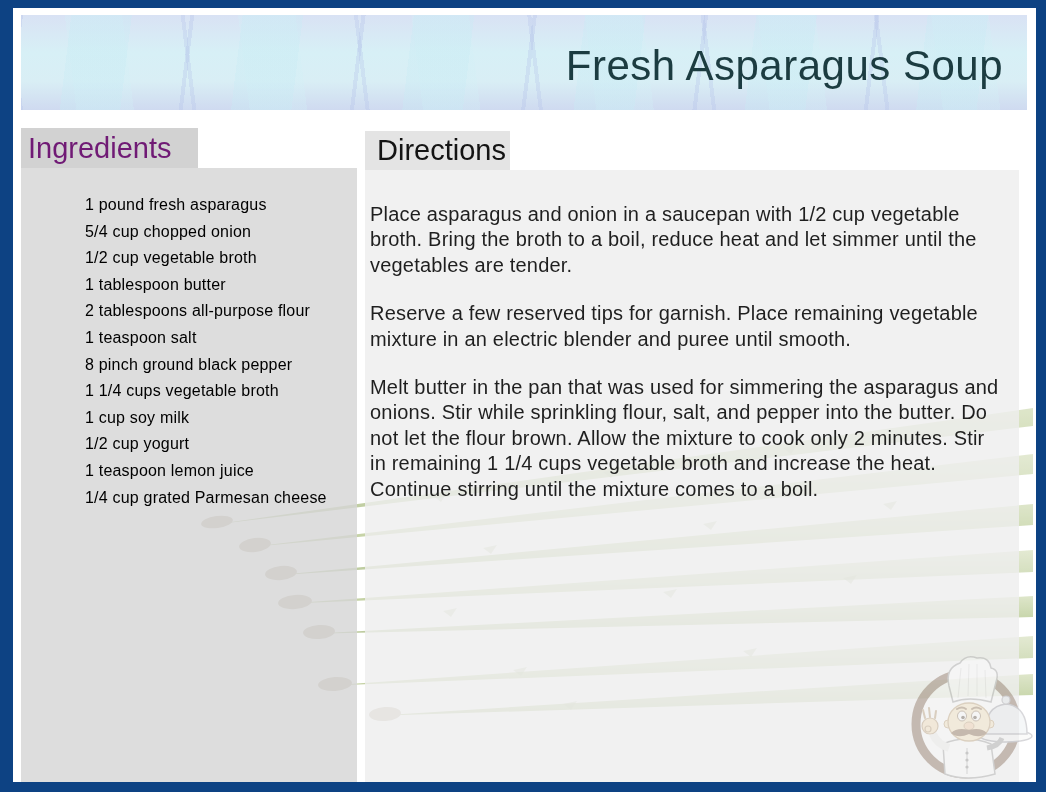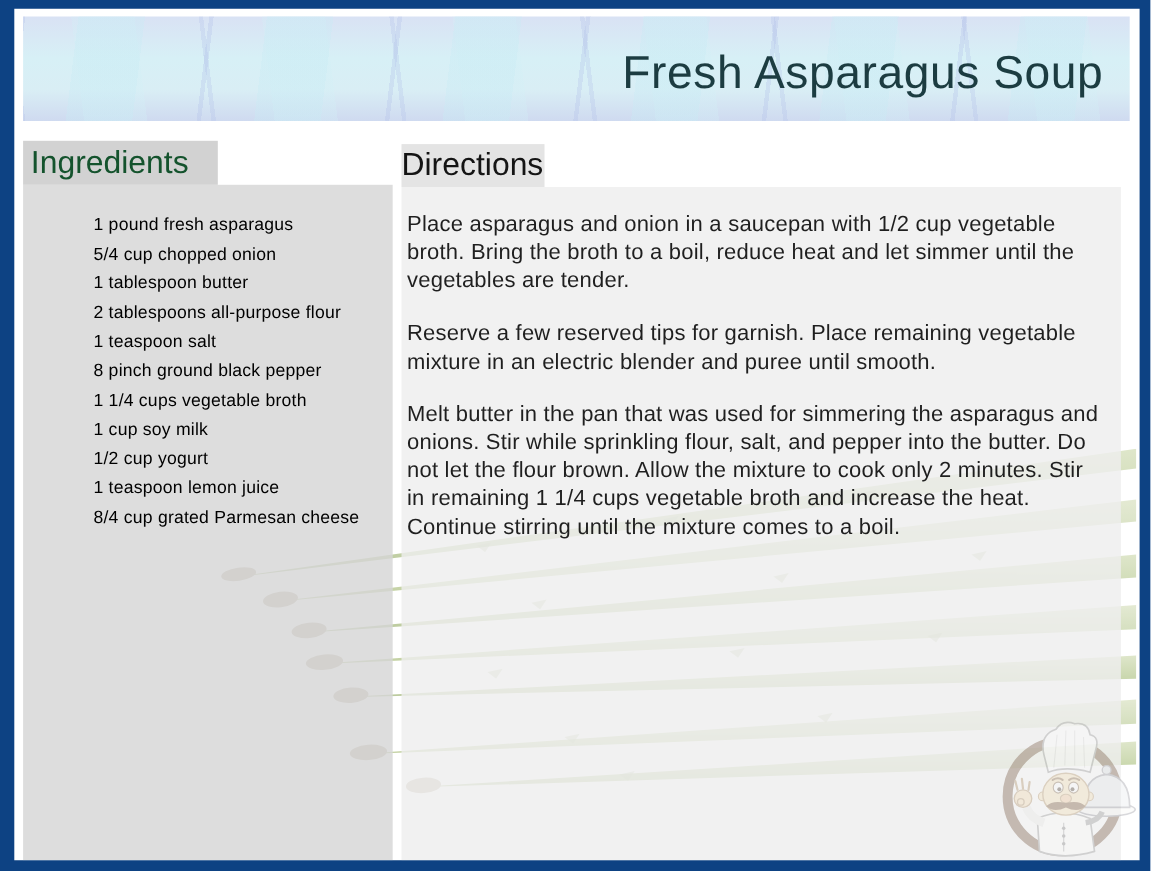--- a/index.html
+++ b/index.html
@@ -33,41 +33,41 @@
     margin:0;padding:6px 24px 0 0;
     font-size:42px;font-weight:400;letter-spacing:0.5px;
     color:#1c3c41;line-height:1;
   }
   
   .asparagus{position:absolute;left:170px;top:400px;width:850px;height:330px;opacity:0.6;z-index:1;}
   
   .ing-heading{
     position:absolute;left:8px;top:120px;width:177px;height:40px;
     background:#d2d2d2;z-index:2;
-    font-size:29px;color:#14532d;line-height:40px;padding-left:7px;box-sizing:border-box;
+    font-size:29px;color:#701a75;line-height:40px;padding-left:7px;box-sizing:border-box;
   }
   .ing-body{
     position:absolute;left:8px;top:160px;width:336px;height:614px;
     background:rgba(214,214,214,0.82);z-index:2;
     box-sizing:border-box;padding:24px 6px 0 16px;
   }
   .ing-item{
     font-size:16px;line-height:26.6px;letter-spacing:0.2px;color:#000000;
     white-space:nowrap;
     margin-left:48px;
   }
   .dir-heading{
-    position:absolute;left:352px;top:123px;width:130px;height:39px;
+    position:absolute;left:352px;top:123px;width:145px;height:39px;
     background:#e4e4e4;z-index:2;
-    font-size:29px;color:#141414;line-height:39px;padding-left:0;box-sizing:border-box;
+    font-size:29px;color:#141414;line-height:39px;padding-left:12px;box-sizing:border-box;
   }
   .dir-body{
     position:absolute;left:352px;top:162px;width:654px;height:612px;
     background:rgba(238,238,238,0.82);z-index:2;
-    box-sizing:border-box;padding:22px 18px 0 5px;
+    box-sizing:border-box;padding:32px 18px 0 5px;
   }
   .dir-body p{
     margin:0 0 23px 0;
     font-size:20px;line-height:25.4px;letter-spacing:0.2px;color:#1f1f1f;
   }
   
   .chef{position:absolute;left:890px;top:642px;width:132px;height:132px;z-index:3;opacity:0.33;}
 </style>
 </head>
 <body>
@@ -119,29 +119,30 @@
   </svg>
 
   <div class="header-band">
     <h1 class="page-title">Fresh Asparagus Soup</h1>
   </div>
 
   <div class="ing-heading">Ingredients</div>
   <div class="ing-body">
     <div class="ing-item">1 pound fresh asparagus</div>
     <div class="ing-item">5/4 cup chopped onion</div>
+    <div class="ing-item">1/2 cup vegetable broth</div>
     <div class="ing-item">1 tablespoon butter</div>
     <div class="ing-item">2 tablespoons all-purpose flour</div>
     <div class="ing-item">1 teaspoon salt</div>
     <div class="ing-item">8 pinch ground black pepper</div>
     <div class="ing-item">1 1/4 cups vegetable broth</div>
     <div class="ing-item">1 cup soy milk</div>
     <div class="ing-item">1/2 cup yogurt</div>
     <div class="ing-item">1 teaspoon lemon juice</div>
-    <div class="ing-item">8/4 cup grated Parmesan cheese</div>
+    <div class="ing-item">1/4 cup grated Parmesan cheese</div>
   </div>
 
   <div class="dir-heading">Directions</div>
   <div class="dir-body">
     <p>Place asparagus and onion in a saucepan with 1/2 cup vegetable broth. Bring the broth to a boil, reduce heat and let simmer until the vegetables are tender.</p>
     <p>Reserve a few reserved tips for garnish. Place remaining vegetable mixture in an electric blender and puree until smooth.</p>
     <p>Melt butter in the pan that was used for simmering the asparagus and onions. Stir while sprinkling flour, salt, and pepper into the butter. Do not let the flour brown. Allow the mixture to cook only 2 minutes. Stir in remaining 1 1/4 cups vegetable broth and increase the heat. Continue stirring until the mixture comes to a boil.</p>
   </div>
 
   <svg class="chef" viewBox="0 0 132 132" aria-hidden="true">

